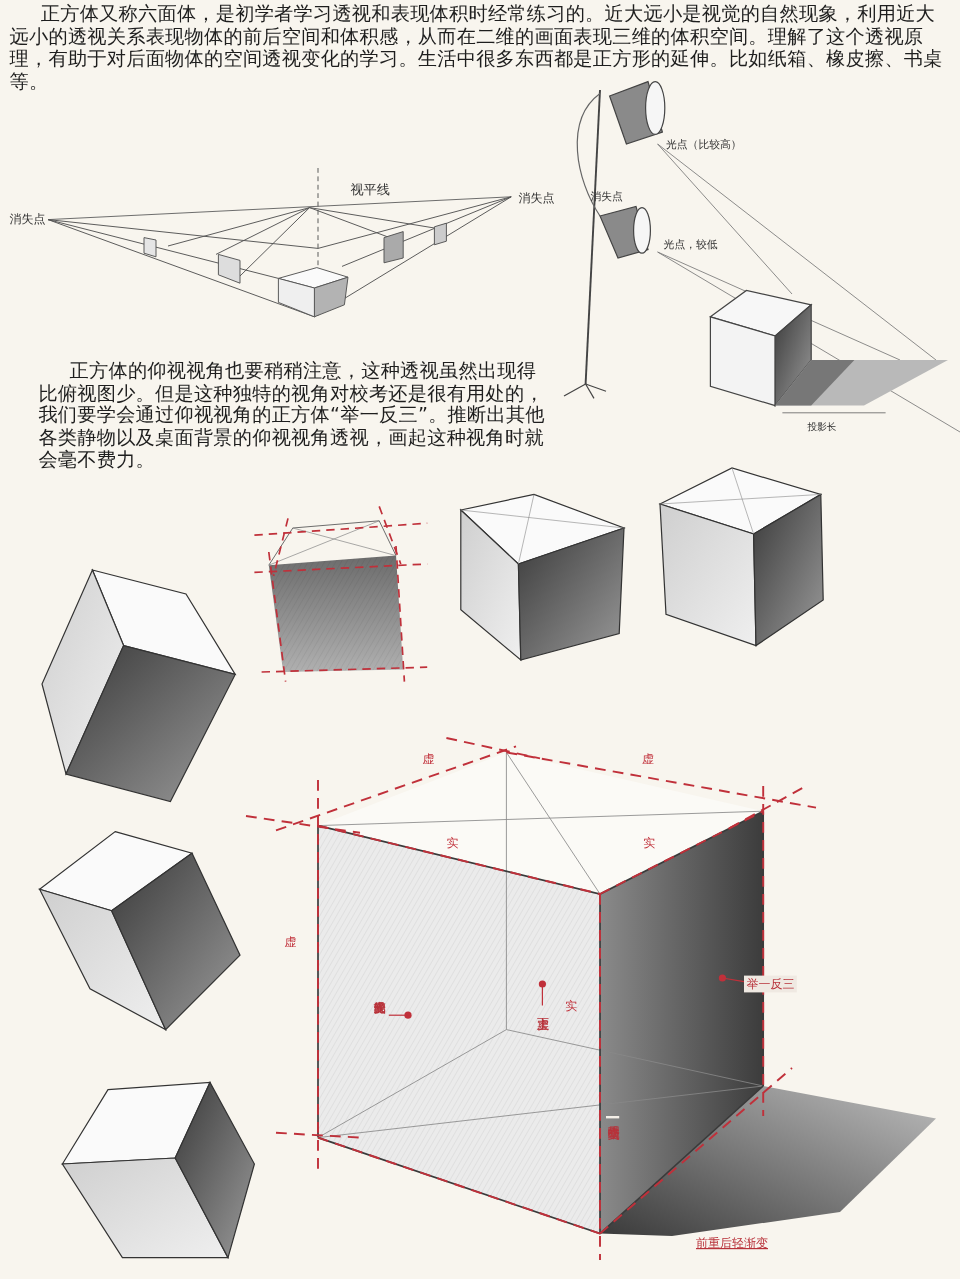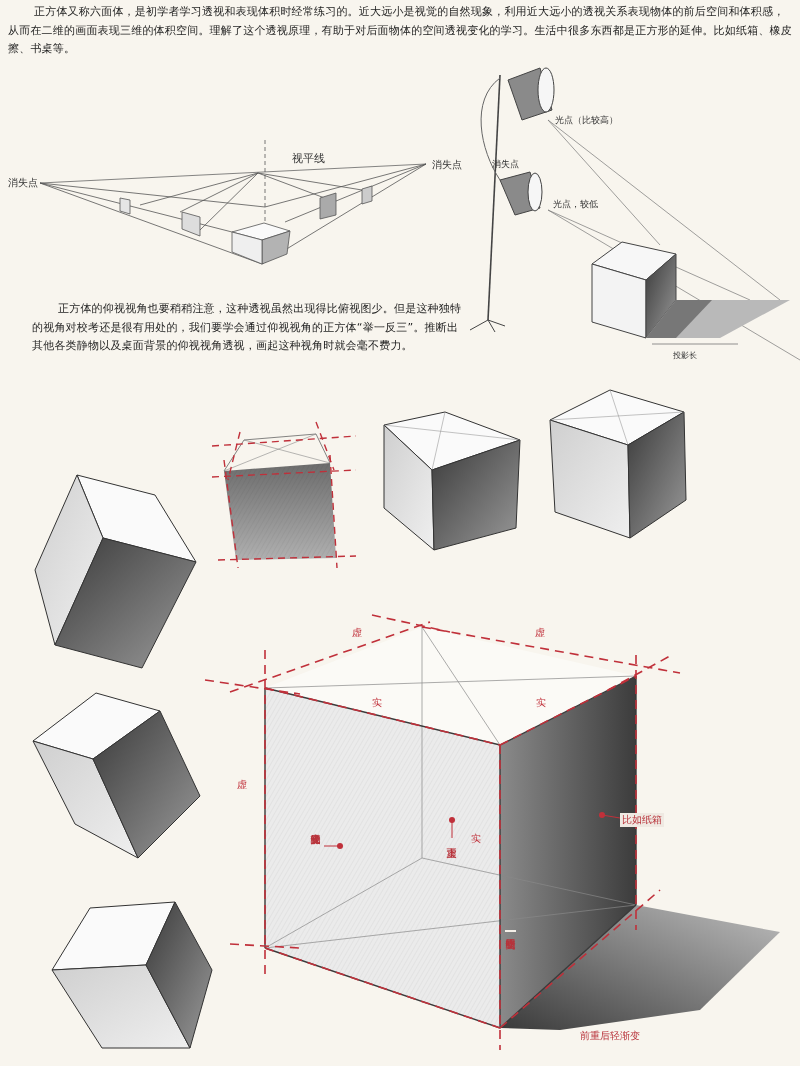--- a/index.html
+++ b/index.html
@@ -5,21 +5,21 @@
   html, body { margin: 0; padding: 0; }
   body {
     width: 800px; height: 1066px; overflow: hidden;
     background: #f8f5ee;
     font-family: "DejaVu Sans", sans-serif;
     position: relative;
     color: #222;
   }
   .para {
     position: absolute;
-    font-size: 11px;
+    font-size: 16px;
     line-height: 18.5px;
     color: #1e1e1e;
     letter-spacing: 0.2px;
     margin: 0;
   }
   .para .indent { display: inline-block; width: 26px; }
   #intro { left: 8px; top: 3px; width: 786px; }
   #note { left: 4px; top: 300px; width: 430px; margin-left: 28px; }
   svg.art { position: absolute; left: 0; top: 0; }
   .hand { font-family: "DejaVu Serif", serif; fill: #333; }
@@ -241,14 +241,14 @@
   <text class="red-label" x="535" y="636">虚</text>
   <text class="red-label" x="372" y="706">实</text>
   <text class="red-label" x="536" y="706">实</text>
   <text class="red-label" x="237" y="788">虚</text>
   <text class="red-label" x="471" y="842">实</text>
 </svg>
 
 <div class="vlabel" style="left:310px; top:826px;">受光轮廓线实</div>
 <div class="vlabel" style="left:446px; top:840px;">上实下虚</div>
 <div class="vlabel boxed" style="left:505px; top:930px;">明暗交界线</div>
-<div class="hlabel boxed" style="left:620px; top:813px;">比如纸箱</div>
-<div class="hlabel" style="left:580px; top:1029px;">前重后轻渐变</div>
+<div class="hlabel boxed" style="left:620px; top:813px;">举一反三</div>
+<div class="hlabel" style="left:580px; top:1029px;text-decoration:underline;">前重后轻渐变</div>
 
 </body></html>

